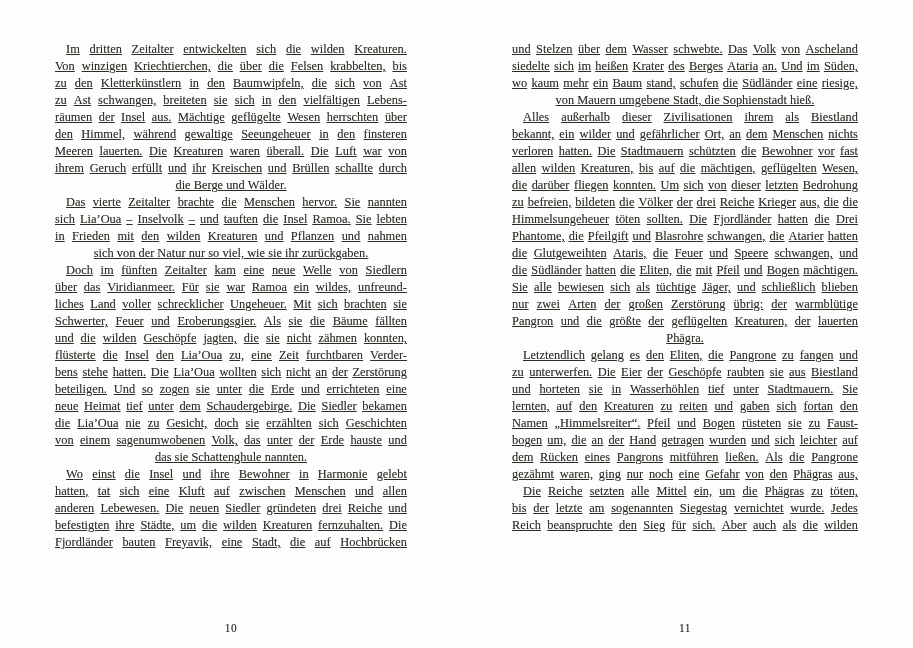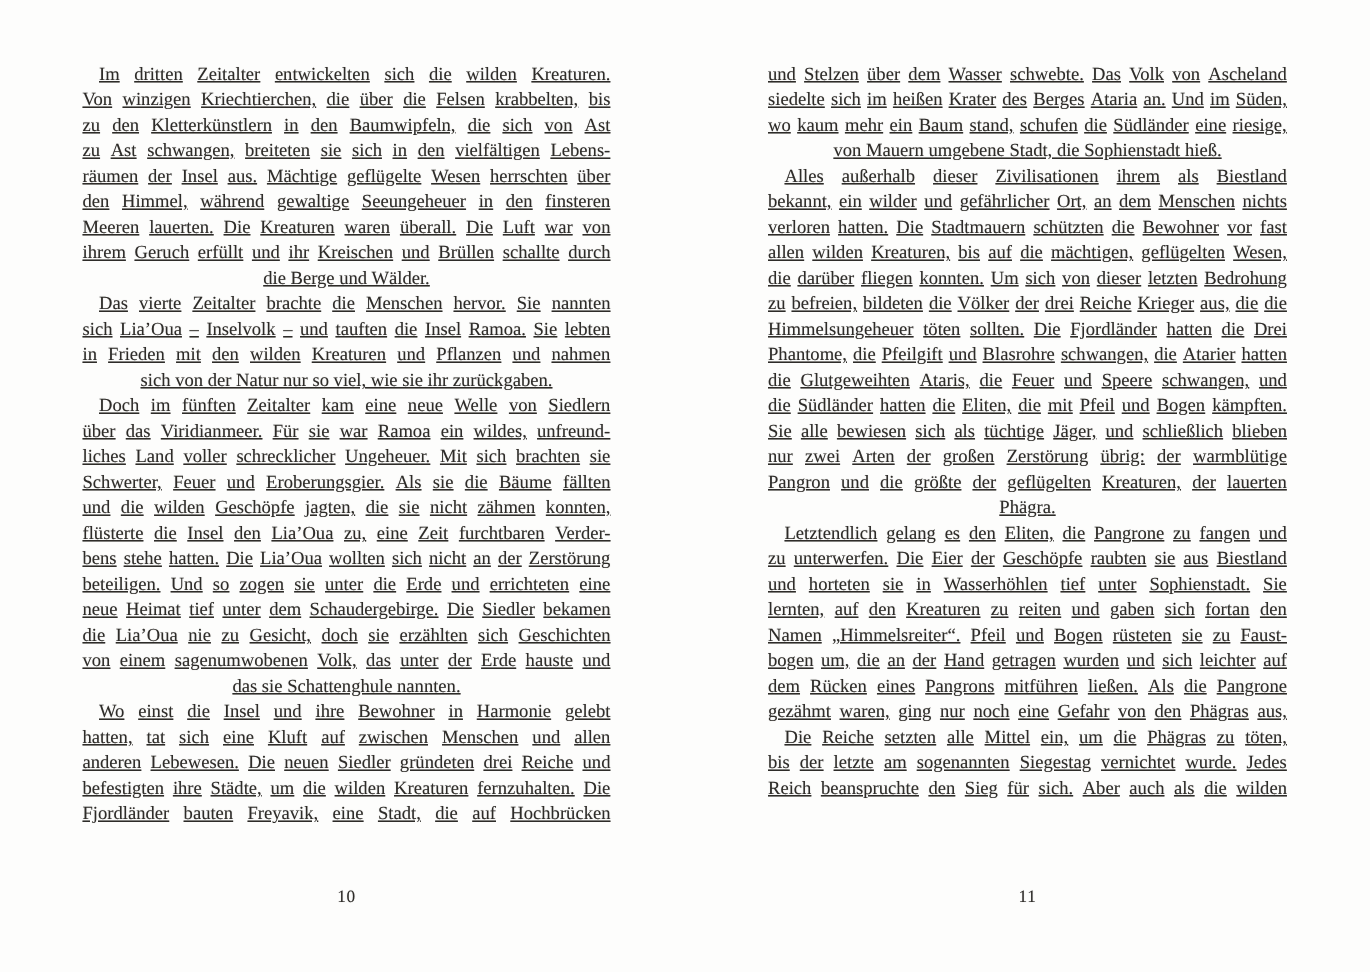--- a/index.html
+++ b/index.html
@@ -37,21 +37,21 @@
   }
   .line.indent { padding-left: 11px; }
   .line.last {
     display: block;
     white-space: nowrap;
     text-align: center;
   }
   .line span { display: inline-block; }
   .page-number {
     position: absolute;
-    top: 590px;
+    top: 620px;
     height: 17px;
     line-height: 17px;
     text-align: center;
     font-size: 11.5px;
     letter-spacing: 0.5px;
     text-shadow: 0 0 0.6px rgba(46, 44, 41, 0.35);
   }
   .page-number.left  { left: 55px;  width: 352px; }
   .page-number.right { left: 512px; width: 346px; }
 </style>
@@ -539,21 +539,21 @@
             <span>die</span>
             <span>Südländer</span>
             <span>hatten</span>
             <span>die</span>
             <span>Eliten,</span>
             <span>die</span>
             <span>mit</span>
             <span>Pfeil</span>
             <span>und</span>
             <span>Bogen</span>
-            <span>kämpften.</span>
+            <span>mächtigen.</span>
           </div>
           <div class="line">
             <span>Sie</span>
             <span>alle</span>
             <span>bewiesen</span>
             <span>sich</span>
             <span>als</span>
             <span>tüchtige</span>
             <span>Jäger,</span>
             <span>und</span>
@@ -610,21 +610,21 @@
             <span>Biestland</span>
           </div>
           <div class="line">
             <span>und</span>
             <span>horteten</span>
             <span>sie</span>
             <span>in</span>
             <span>Wasserhöhlen</span>
             <span>tief</span>
             <span>unter</span>
-            <span>Sophienstadt.</span>
+            <span>Stadtmauern.</span>
             <span>Sie</span>
           </div>
           <div class="line">
             <span>lernten,</span>
             <span>auf</span>
             <span>den</span>
             <span>Kreaturen</span>
             <span>zu</span>
             <span>reiten</span>
             <span>und</span>

